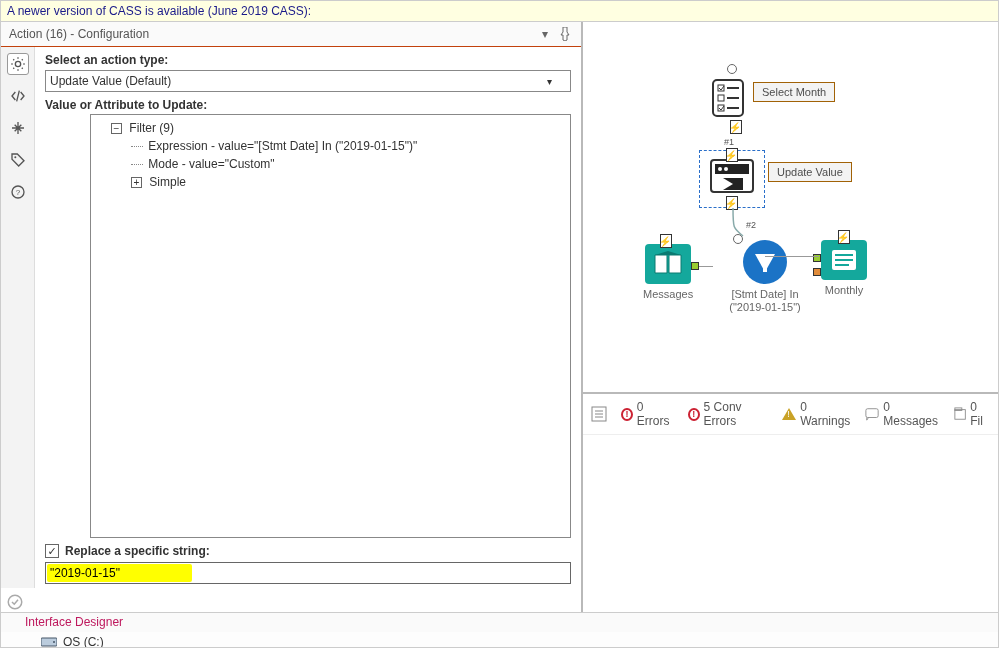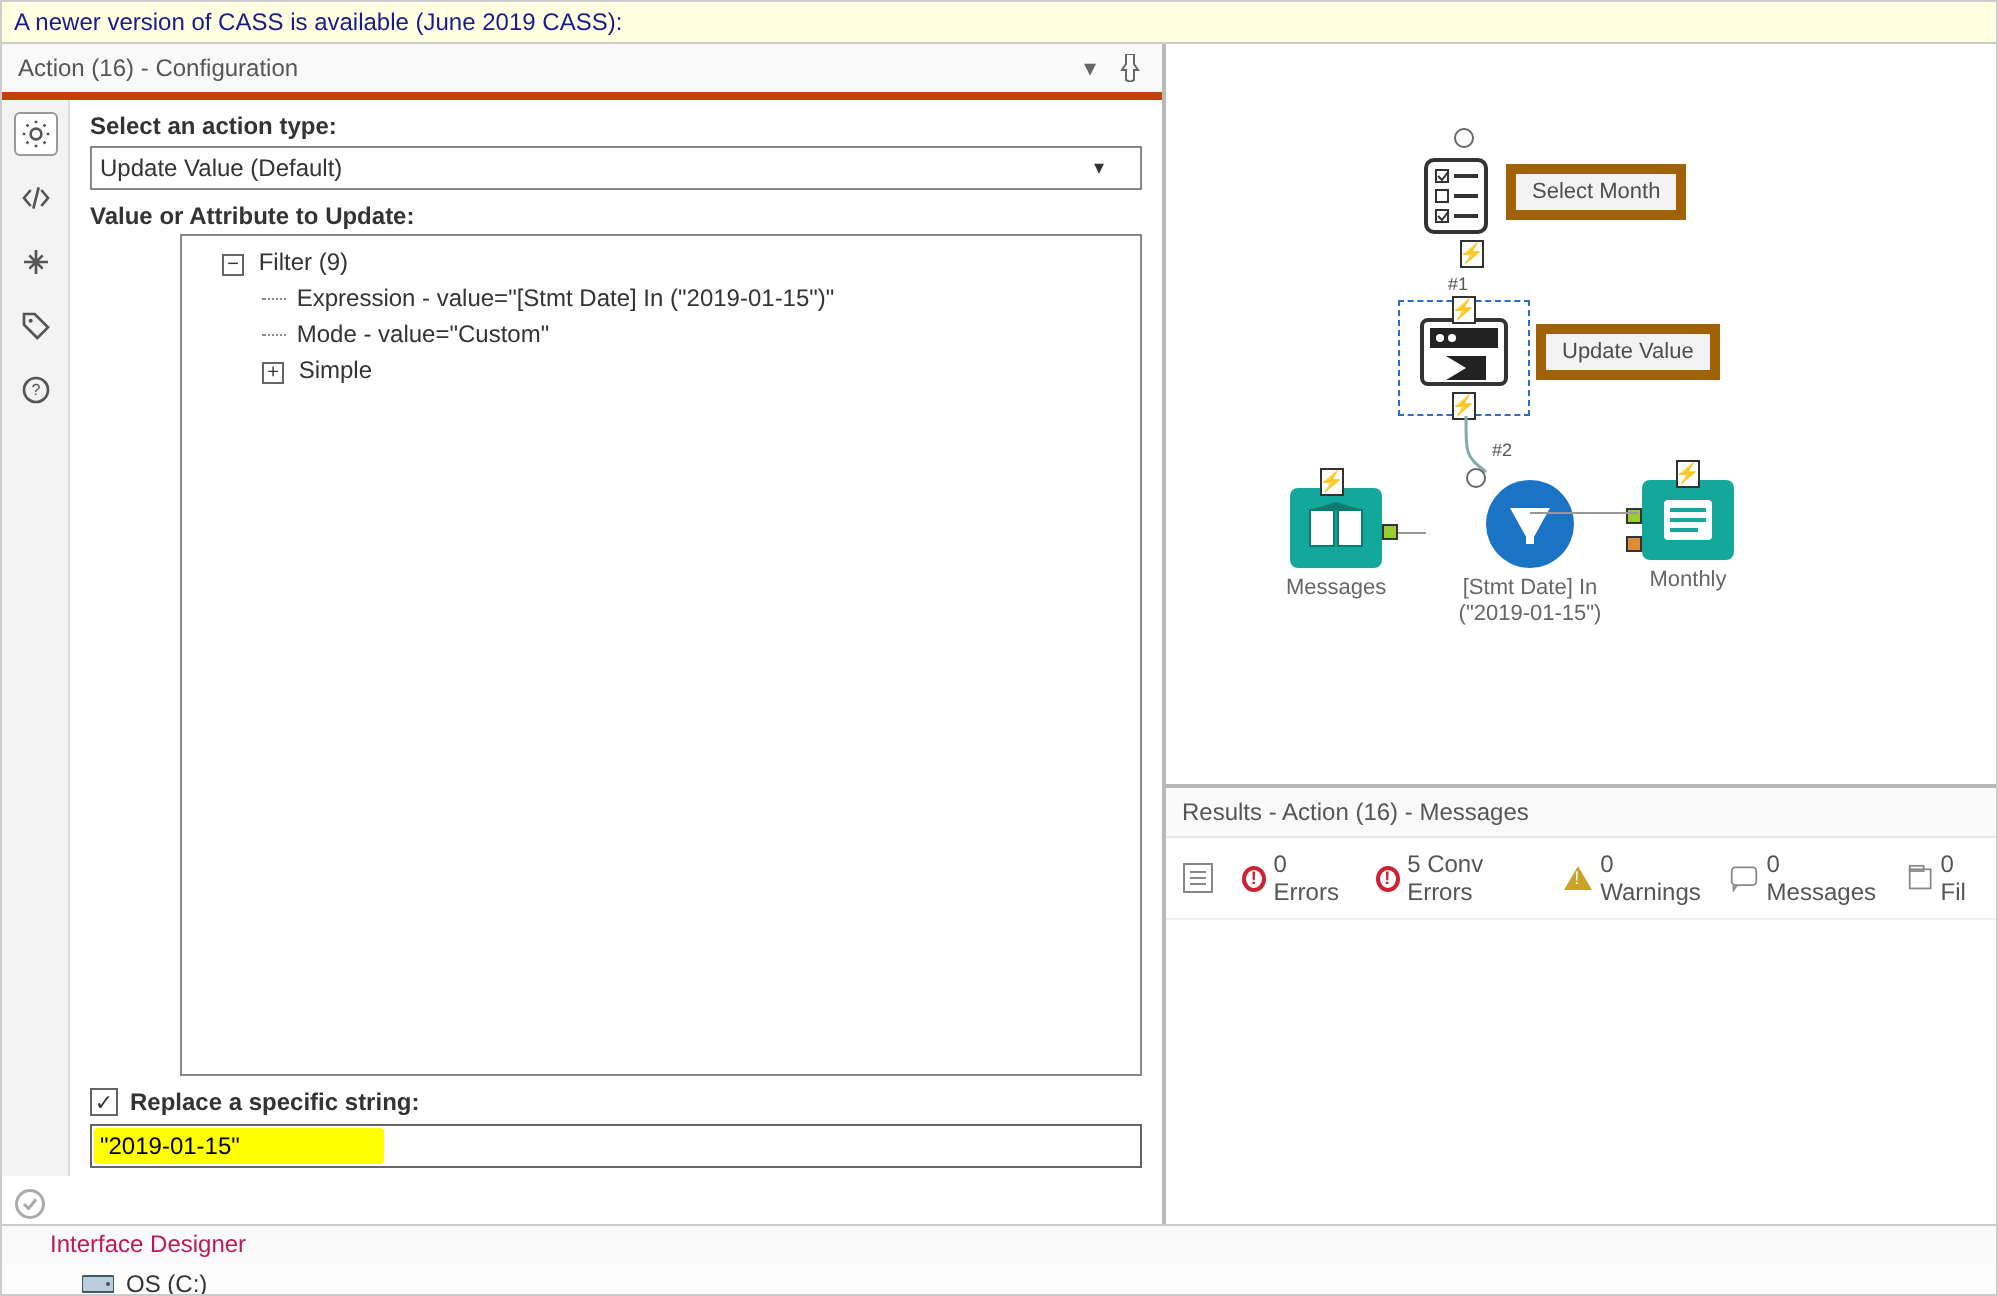--- a/index.html
+++ b/index.html
@@ -38,21 +38,21 @@
     flex-direction: column;
     background: #fff;
   }
   .panel-hdr {
     display: flex;
     align-items: center;
     justify-content: space-between;
     padding: 4px 8px;
     font-size: 12px;
     color: #555;
-    border-bottom: 4px solid #c2410c;
+    border-bottom: 1px solid #c2410c;
     background: #fafafa;
   }
   .panel-hdr .hdr-controls { display:flex; gap:4px; align-items:center; }
   .chev, .pin { width:16px; height:16px; display:inline-flex; align-items:center; justify-content:center; color:#666; cursor:pointer; }
   .left-body { display:flex; flex:1; overflow:hidden; }
   .icon-rail {
     width: 34px;
     background: #f3f3f3;
     border-right: 1px solid #ddd;
     display: flex;
@@ -131,21 +131,21 @@
   }
   .tab .x { color:#666; cursor:pointer; }
   .newtab { width:24px; height:24px; display:flex; align-items:center; justify-content:center; border:1px solid #bbb; background:#fff; cursor:pointer; font-size:16px; color:#555; border-radius:3px; }
 
   .canvas {
     flex:1; position:relative; overflow:hidden; background:#fff;
   }
   .node { position:absolute; display:flex; flex-direction:column; align-items:center; }
   .node-box { width:46px; height:40px; border-radius:4px; display:flex; align-items:center; justify-content:center; }
   .node-label { font-size:11px; color:#666; margin-top:4px; text-align:center; max-width:100px; line-height:13px; }
-  .annot { position:absolute; border:5px solid #a16207; background:#f3f3f3; color:#4d4d4d; font-size:11px; padding:3px 8px; }
+  .annot { position:absolute; border:1px solid #a16207; background:#f3f3f3; color:#4d4d4d; font-size:11px; padding:3px 8px; }
   .conn { position:absolute; background:#999; }
   .conn-h { height:1px; }
   .anchor { position:absolute; font-size:9px; color:#555; }
   .sel-box { position:absolute; border:1px dashed #2a6fc9; }
   .bolt { position:absolute; width:12px; height:14px; background:#fff; border:1px solid #333; display:flex; align-items:center; justify-content:center; font-size:10px; color:#333; }
   .port-top { position:absolute; width:10px; height:10px; border:1px solid #666; border-radius:50%; background:#fff; }
   .port-side { position:absolute; width:8px; height:8px; background:#9acd32; border:1px solid #333; }
 
   
   .results {
@@ -341,21 +341,20 @@
               <line x1="6" y1="8" x2="24" y2="8" stroke="#14a89c" stroke-width="2"></line>
               <line x1="6" y1="13" x2="24" y2="13" stroke="#14a89c" stroke-width="2"></line>
               <line x1="6" y1="18" x2="20" y2="18" stroke="#14a89c" stroke-width="2"></line>
             </svg>
         </div>
         <div class="node-label">Monthly</div>
       </div>
     </div>
 
     <div class="results">
-      <div class="res-hdr">Results - Action (16) - Messages</div>
       <div class="res-toolbar">
         <span class="sym">
           <svg width="16" height="16" viewBox="0 0 16 16">
               <rect x="1" y="1" width="14" height="14" fill="none" stroke="#888"></rect>
               <line x1="4" y1="5" x2="12" y2="5" stroke="#888"></line>
               <line x1="4" y1="8" x2="12" y2="8" stroke="#888"></line>
               <line x1="4" y1="11" x2="12" y2="11" stroke="#888"></line>
             </svg>
         </span>
         <span class="res-item">

